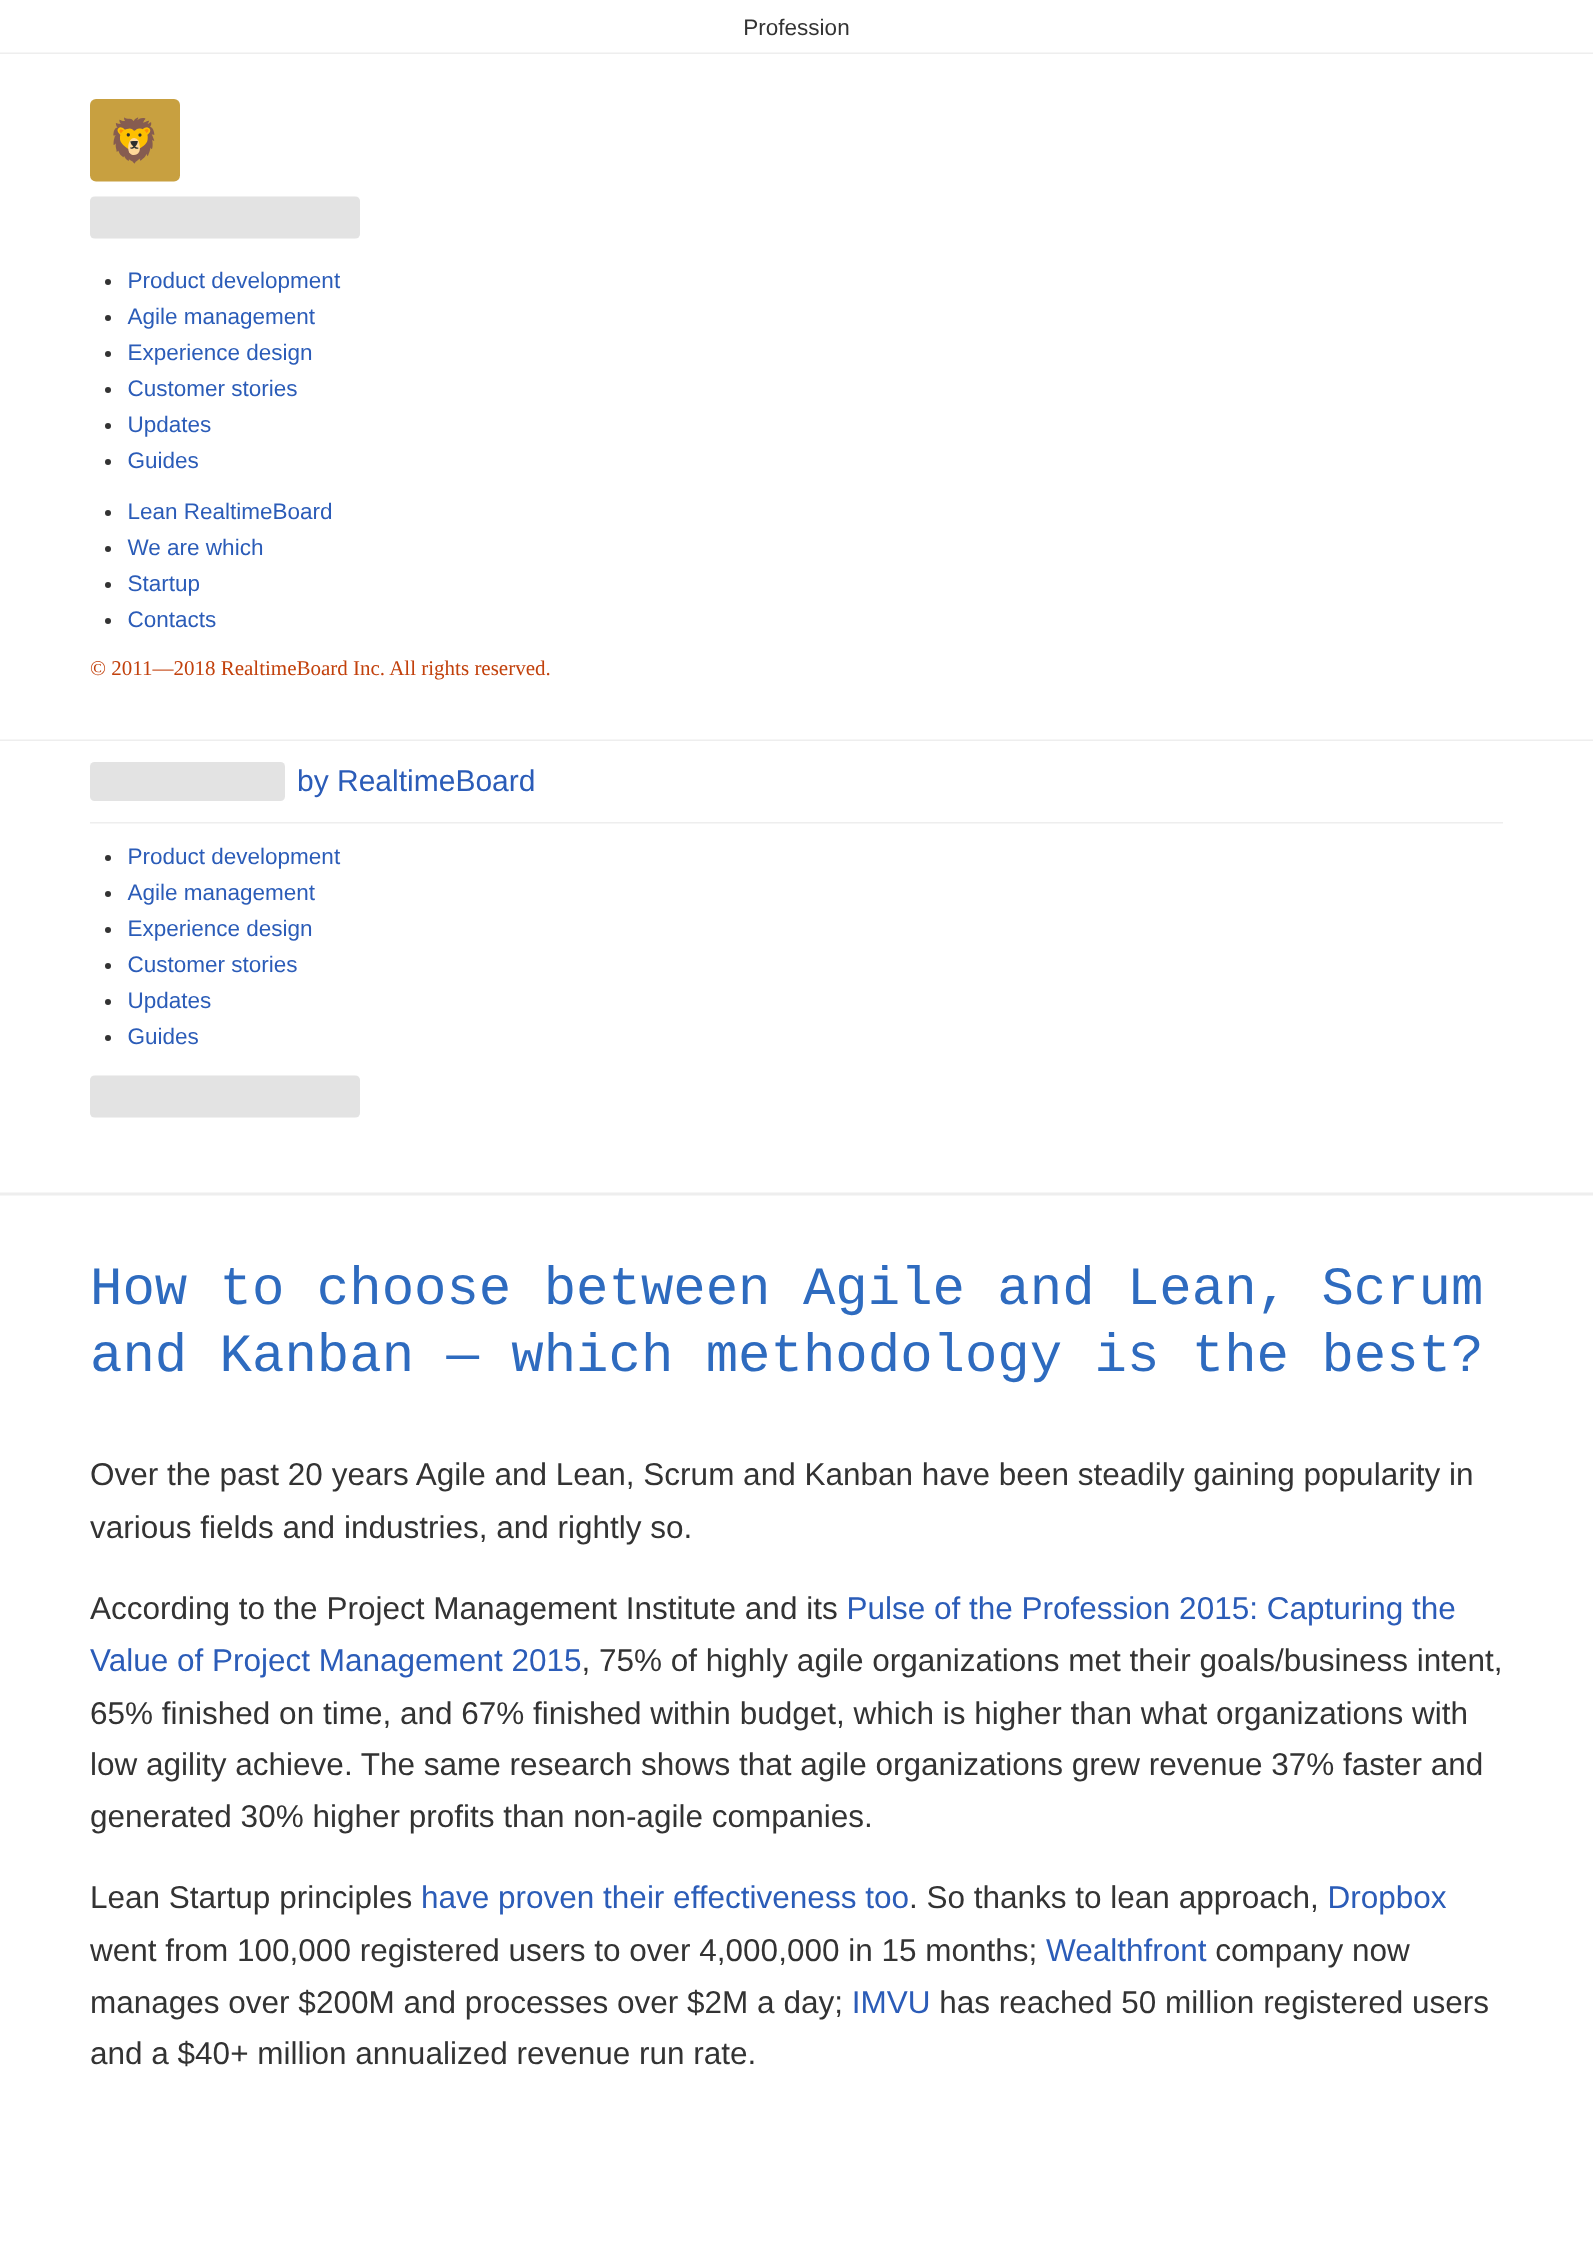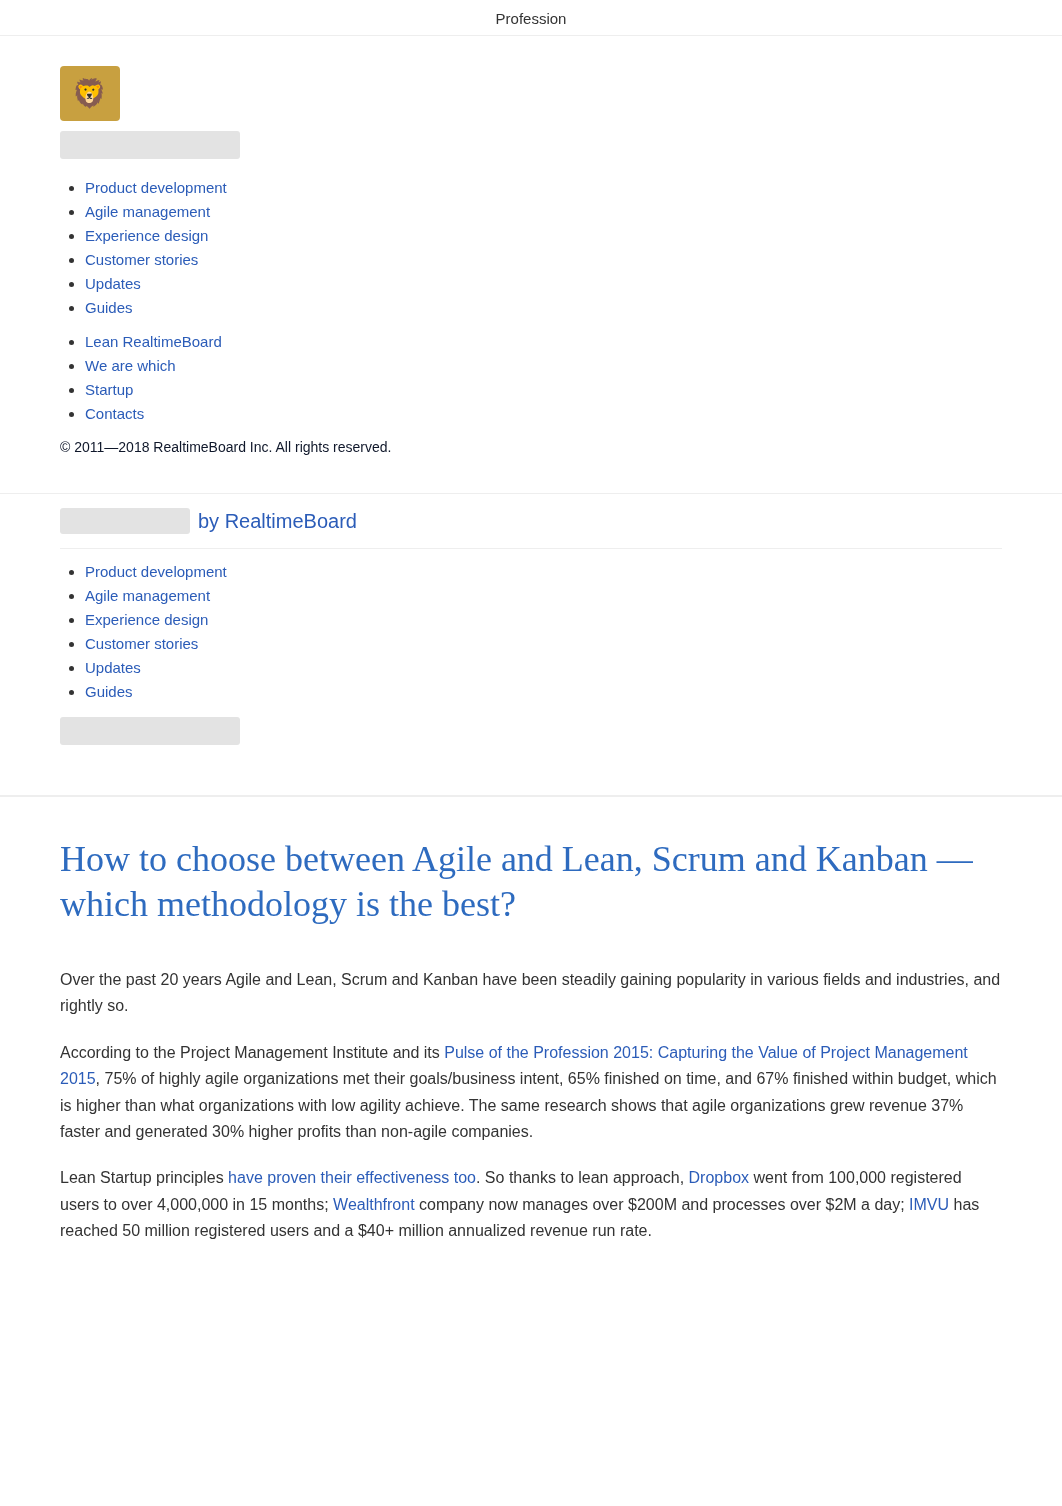--- a/index.html
+++ b/index.html
@@ -73,23 +73,23 @@
       text-decoration: none;
       font-family: Arial, sans-serif;
       font-size: 15px;
     }
 
     .nav-divider {
       margin-bottom: 16px;
     }
 
     .copyright {
-      font-family: Liberation Sans, sans-serif;
+      font-family: Liberation Serif, serif;
       font-size: 14px;
-      color: #0f172a;
+      color: #c2410c;
       margin-bottom: 18px;
     }
 
     
     .section-blog-header {
       padding: 0 60px 20px 60px;
       border-top: 1px solid #eee;
     }
 
     .blog-brand {
@@ -143,31 +143,31 @@
       margin-bottom: 30px;
     }
 
     
     .section-article {
       padding: 40px 60px 40px 60px;
       border-top: 2px solid #eee;
     }
 
     .article-title {
-      font-family: Liberation Serif, serif;
+      font-family: Liberation Mono, monospace;
       font-size: 36px;
       font-weight: normal;
       color: #2e6bbf;
       line-height: 1.25;
       margin-bottom: 40px;
     }
 
     .article-body {
       font-family: Arial, sans-serif;
-      font-size: 16px;
+      font-size: 21px;
       line-height: 1.65;
       color: #333;
     }
 
     .article-body p {
       margin-bottom: 20px;
     }
 
     .article-body a {
       color: #2b5cb8;

